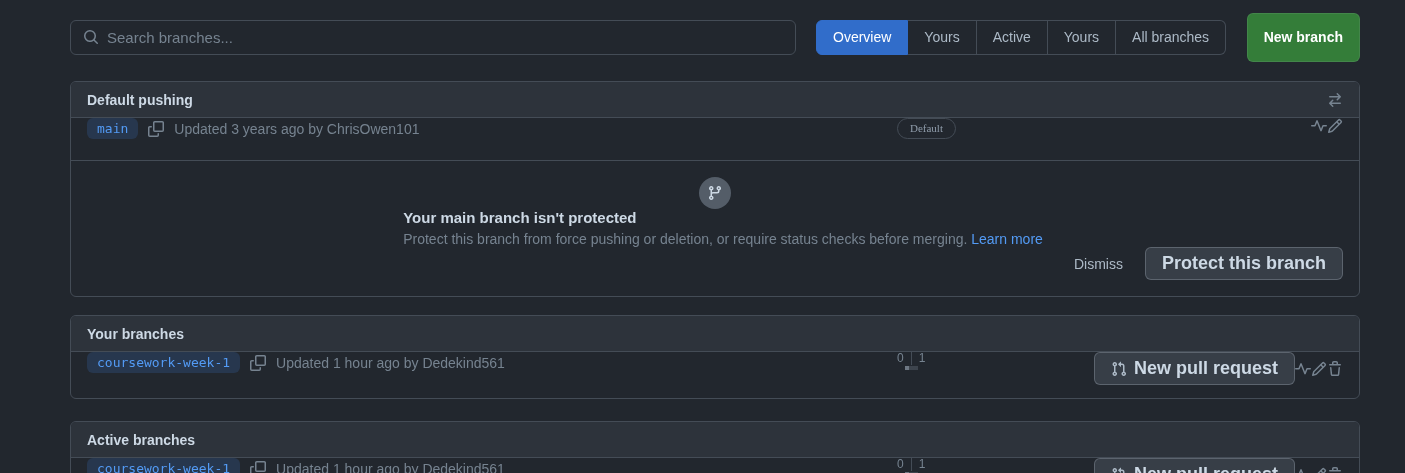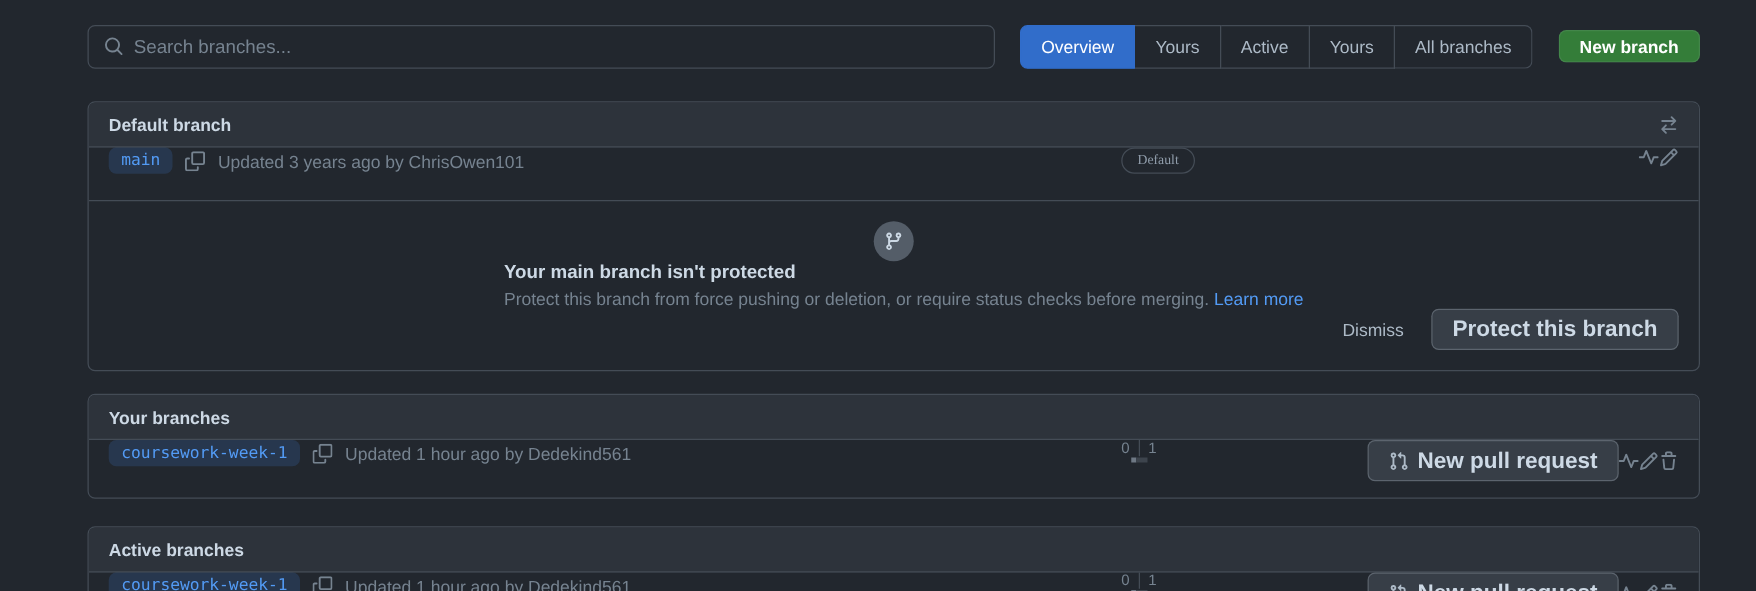--- a/index.html
+++ b/index.html
@@ -34,21 +34,21 @@
     text-decoration: none; background: transparent; line-height: 33px;
   }
   .tab:first-child { border-left-width: 1px; border-radius: 6px 0 0 6px; }
   .tab:last-child { border-radius: 0 6px 6px 0; }
   .tab.selected {
     background: var(--accent-emphasis, #316dca);
     border-color: var(--accent-emphasis, #316dca);
     color: #ffffff;
   }
   .btn-new-branch {
-    margin-left: auto; height: 26px; padding: 0 16px;
+    margin-left: auto; height: 49px; padding: 0 16px;
     background: var(--success, #347d39);
     border: 1px solid rgba(205,217,229,0.1); border-radius: 6px;
     color: #ffffff; font-weight: 700; font-size: 14px; cursor: pointer;
     font-family: inherit;
   }
 
   
   .panel {
     border: 1px solid var(--border, #444c56); border-radius: 6px;
     overflow: hidden; background: var(--bg, #22272e);
@@ -133,21 +133,21 @@
       <a class="tab">Yours</a>
       <a class="tab">Active</a>
       <a class="tab">Yours</a>
       <a class="tab">All branches</a>
     </nav>
     <button class="btn-new-branch">New branch</button>
   </div>
 
   <section class="panel panel-1">
     <header class="panel-header">
-      <span class="panel-title">Default branch</span>
+      <span class="panel-title">Default pushing</span>
       <span class="hdr-action">
         <svg width="16" height="16" viewBox="0 0 16 16" fill="currentColor">
             <path d="M5.22 14.78a.75.75 0 0 0 1.06-1.06L4.56 12h8.69a.75.75 0 0 0 0-1.5H4.56l1.72-1.72a.75.75 0 0 0-1.06-1.06l-3 3a.75.75 0 0 0 0 1.06l3 3Zm5.56-6.5a.75.75 0 0 1-1.06-1.06l1.72-1.72H2.75a.75.75 0 0 1 0-1.5h8.69L9.72 2.28a.75.75 0 0 1 1.06-1.06l3 3a.75.75 0 0 1 0 1.06l-3 3Z"></path>
           </svg>
       </span>
     </header>
 
     <div class="row branch-row">
       <div class="cell-main">
         <a class="branch-pill">main</a>

